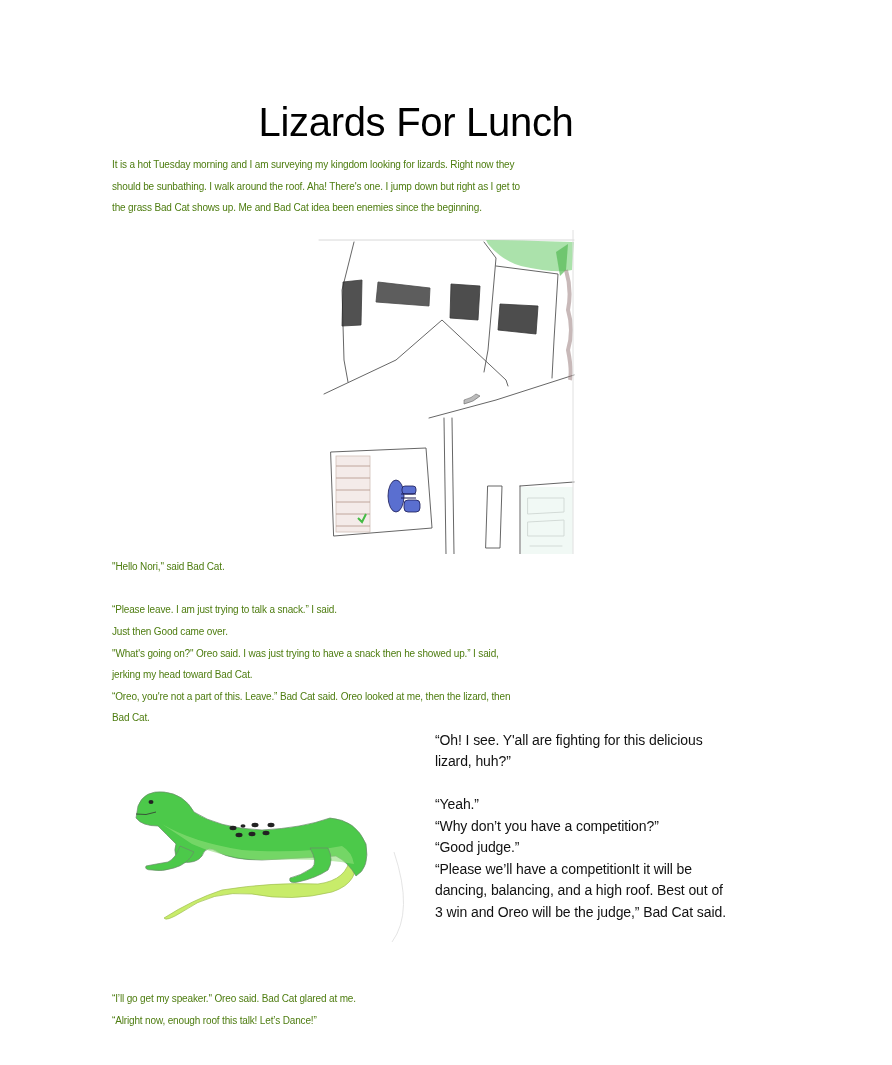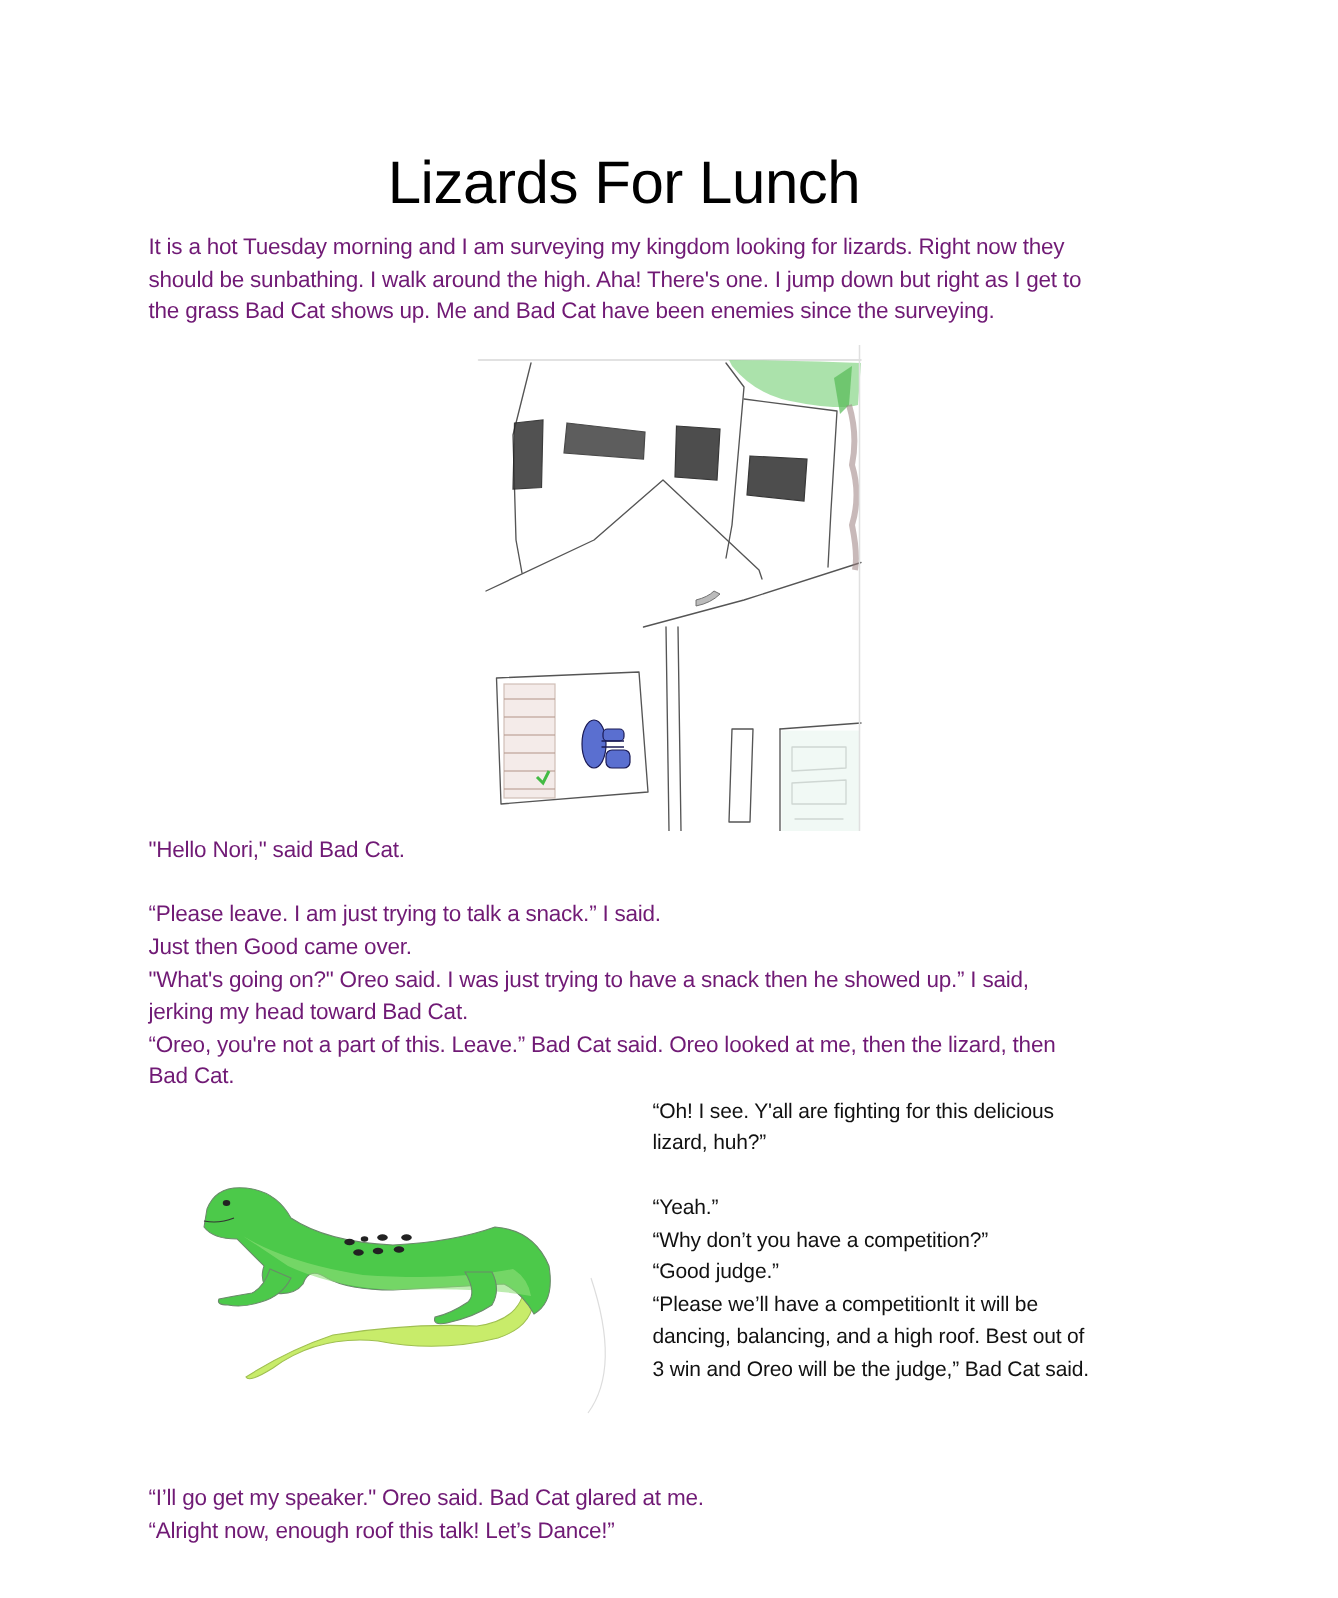--- a/index.html
+++ b/index.html
@@ -21,21 +21,21 @@
       width: 832px;
       top: 98px;
       text-align: center;
       font-size: 40px;
       line-height: 48px;
       font-weight: normal;
       margin: 0;
       color: #000000;
       letter-spacing: -0.3px;
     }
-    .line { position: absolute; left: 99px; font-size: 15px; line-height: 21.6px; white-space: nowrap; letter-spacing: -0.15px; color:#701a75; }
+    .line { position: absolute; left: 112px; font-size: 10px; line-height: 21.6px; white-space: nowrap; letter-spacing: -0.15px; color:#4d7c0f; }
     .dialogue-right {
       position: absolute;
       left: 435px;
       font-size: 14px;
       line-height: 21.6px;
       white-space: nowrap;
       color: #111111;
       letter-spacing: -0.1px;
     }
     .illustration {
@@ -45,22 +45,22 @@
     .house { left: 316px; top: 230px; width: 260px; height: 324px; }
     .lizard { left: 122px; top: 772px; width: 300px; height: 180px; }
   </style>
 </head>
 <body>
 
 <h1 class="page-title">Lizards For Lunch</h1>
 
 <div>
   <div class="line" style="top:154px">It is a hot Tuesday morning and I am surveying my kingdom looking for lizards. Right now they</div>
-  <div class="line" style="top:175.5px">should be sunbathing. I walk around the high. Aha! There's one. I jump down but right as I get to</div>
-  <div class="line" style="top:197px">the grass Bad Cat shows up. Me and Bad Cat have been enemies since the surveying.</div>
+  <div class="line" style="top:175.5px">should be sunbathing. I walk around the roof. Aha! There's one. I jump down but right as I get to</div>
+  <div class="line" style="top:197px">the grass Bad Cat shows up. Me and Bad Cat idea been enemies since the beginning.</div>
 </div>
 
 <svg class="illustration house" viewBox="0 0 260 324" xmlns="http://www.w3.org/2000/svg">
   <g fill="none" stroke="#555" stroke-width="0.9" stroke-linecap="round" stroke-linejoin="round">
 
     <path d="M3 10 L258 10" stroke="#d8d8d8" stroke-width="1"></path>
 
     <path d="M38 12 L26 60 L28 130 L32 152"></path>
 
     <path d="M168 12 L180 28 L172 120 L168 142"></path>

